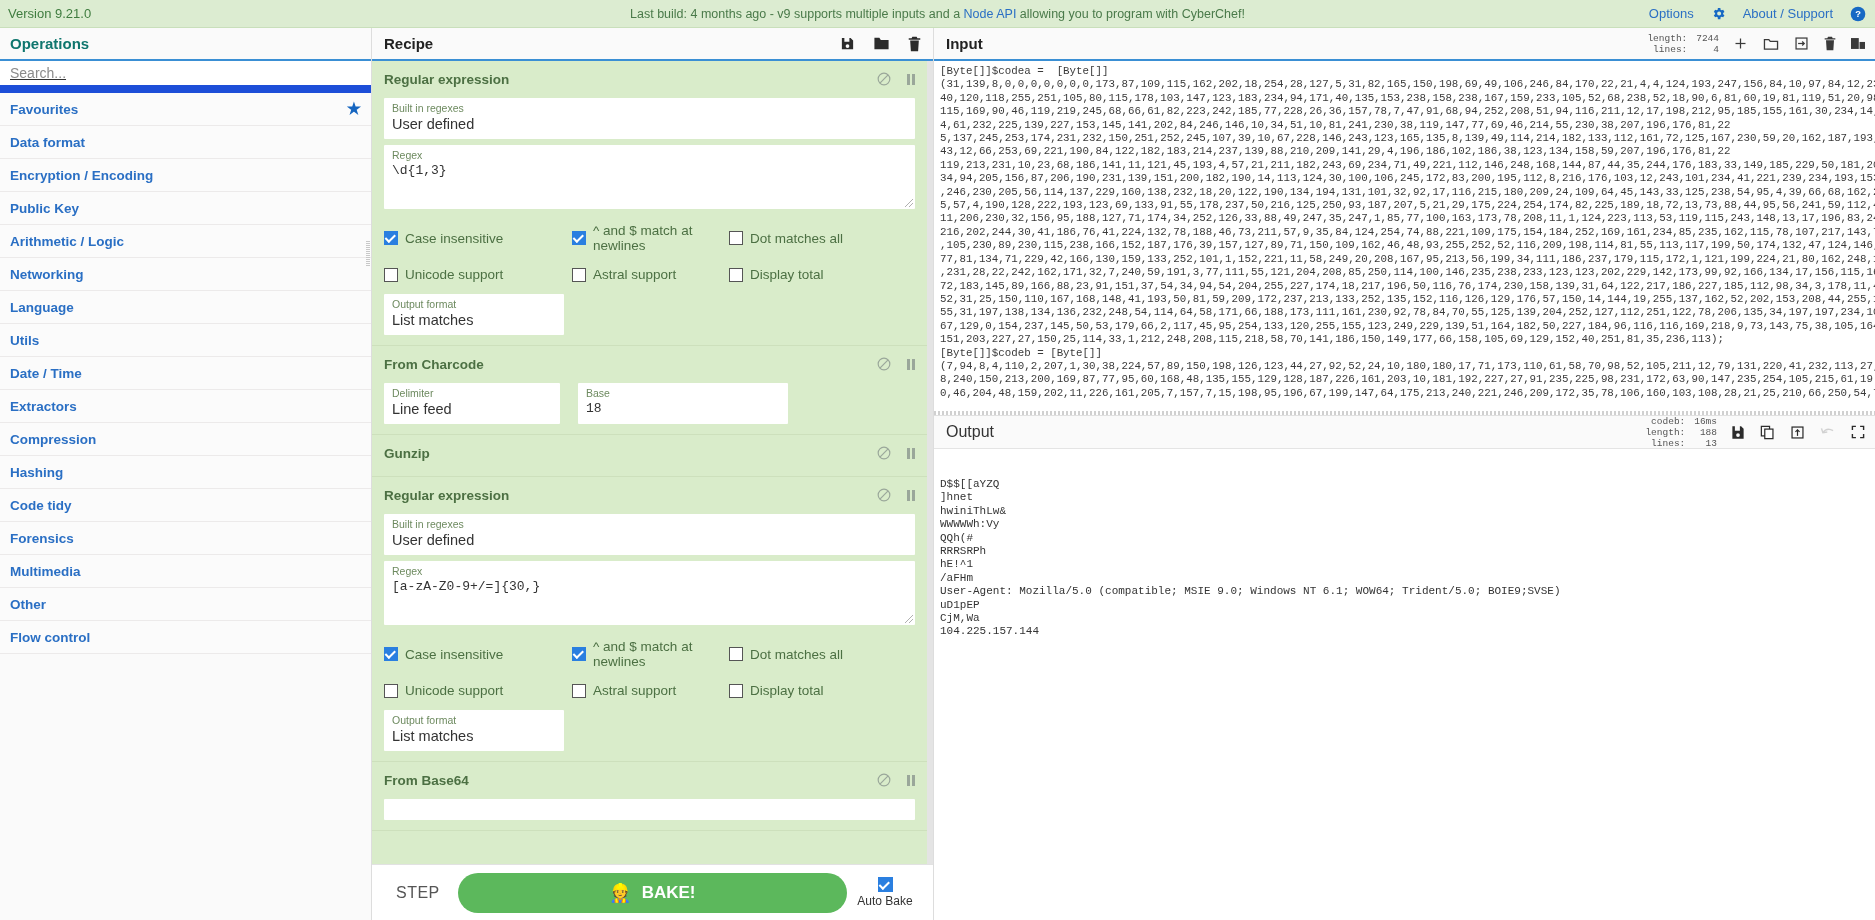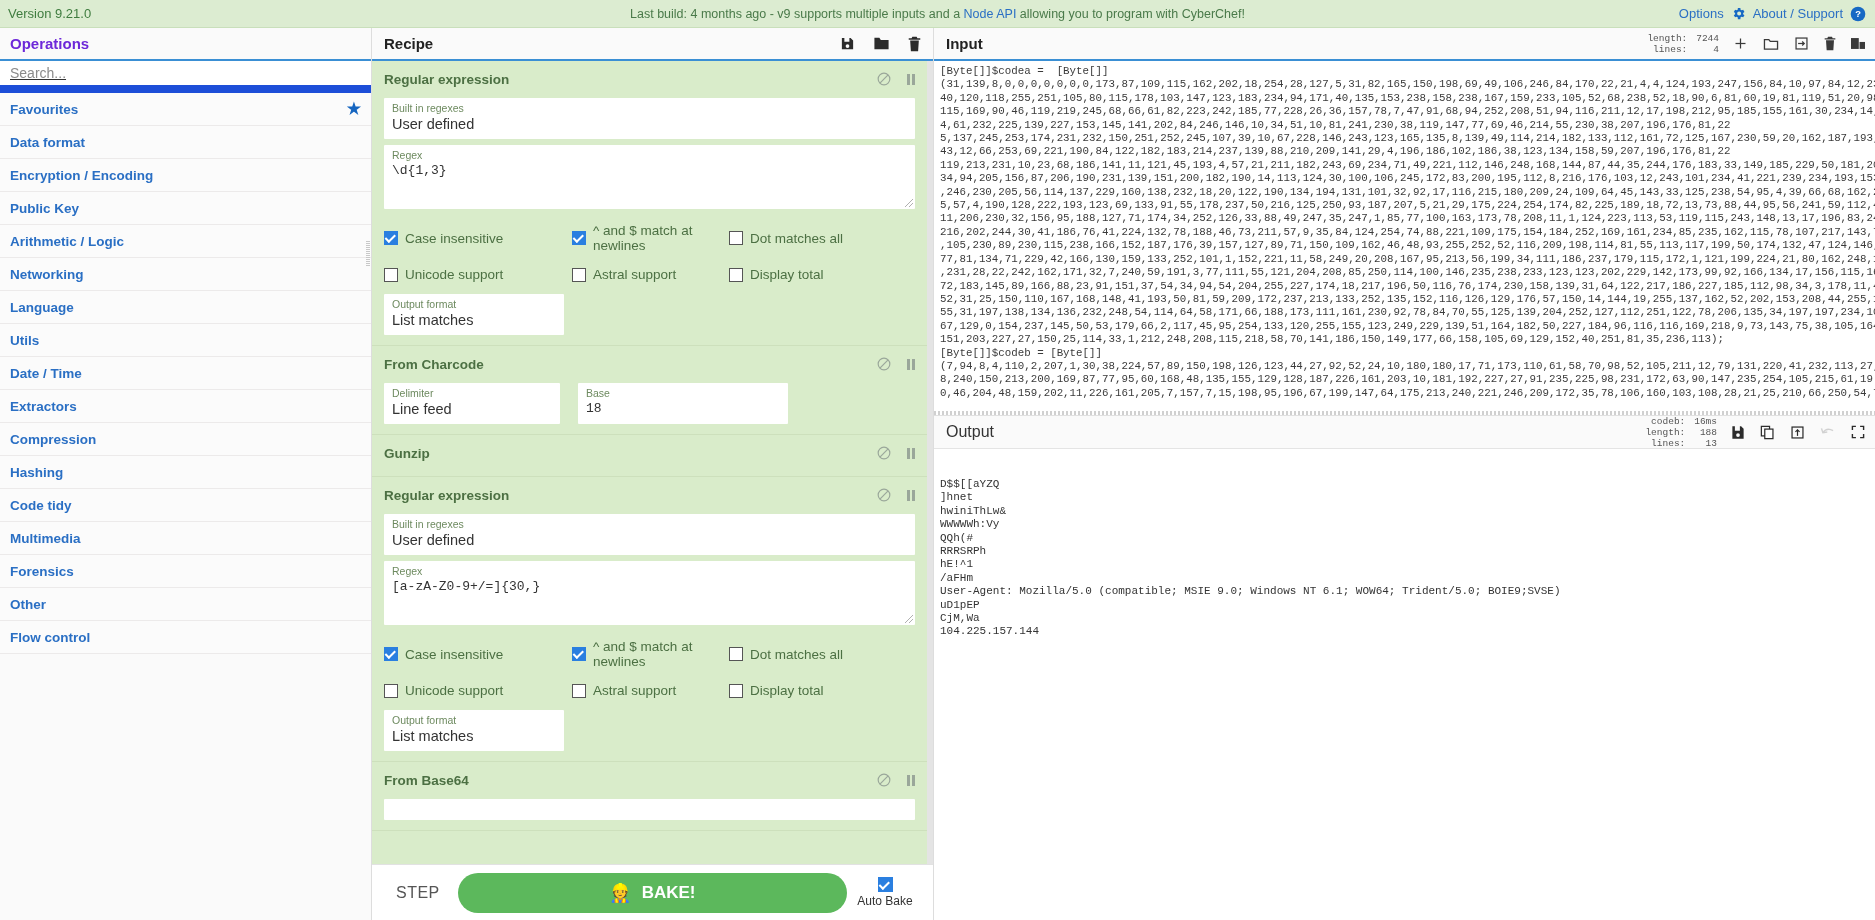--- a/index.html
+++ b/index.html
@@ -22,38 +22,38 @@
     font-size: 13px;
     position: relative;
   }
   .banner-version { padding-left: 8px; color: #3f7c3f; white-space: nowrap; }
   .banner-center {
     position: absolute; left: 0; right: 0; text-align: center;
     color: #4a7a4a; font-size: 12.5px;
   }
   .banner-center a { color: #2a6fc4; text-decoration: none; }
   .banner-right {
-    margin-left: auto; display: flex; align-items: center; gap: 7px;
+    margin-left: auto; display: flex; align-items: center; gap: 17px;
     padding-right: 9px; white-space: nowrap; z-index: 3;
   }
   .banner-right a { color: #2a6fc4; text-decoration: none; font-size: 13px; }
   .gear {
     width: 15px; height: 15px; display: inline-block; position: relative;
   }
   .gear svg, .qmark svg { display:block; }
   .qmark { width: 16px; height: 16px; display: inline-block; }
 
   
   .cols { flex: 1 1 auto; display: flex; min-height: 0; }
 
   
   .ops { width: 372px; flex: 0 0 372px; border-right: 1px solid #ddd; display: flex; flex-direction: column; background:#fafafa; min-height:0;}
   .panel-title {
     height: 33px; flex: 0 0 33px; display: flex; align-items: center;
-    padding: 0 10px; font-weight: bold; font-size: 15px; color: #6d28d9;
+    padding: 0 10px; font-weight: bold; font-size: 15px; color: #0f766e;
     background: #fafafa; border-bottom: 2px solid #3a8fd4;
   }
   .ops-search {
     height: 32px; flex: 0 0 32px; border: none; outline: none;
     border-bottom: 8px solid #1d4ed8;
     padding: 0 10px; font-size: 14px; color: #333; background:#fff;
     font-family: "Liberation Sans", sans-serif;
     text-decoration: underline;
   }
   .ops-search::placeholder { color: #8b8b8b; }
@@ -256,24 +256,24 @@
         <div class="ops-item">
             <span>Compression</span>
           </div>
         <div class="ops-item">
             <span>Hashing</span>
           </div>
         <div class="ops-item">
             <span>Code tidy</span>
           </div>
         <div class="ops-item">
+            <span>Forensics</span>
+          </div>
+        <div class="ops-item">
             <span>Multimedia</span>
-          </div>
-        <div class="ops-item">
-            <span>Forensics</span>
           </div>
         <div class="ops-item">
             <span>Other</span>
           </div>
         <div class="ops-item">
             <span>Flow control</span>
           </div>
         <div class="ops-scroll"></div>
       </div>
     </div>

